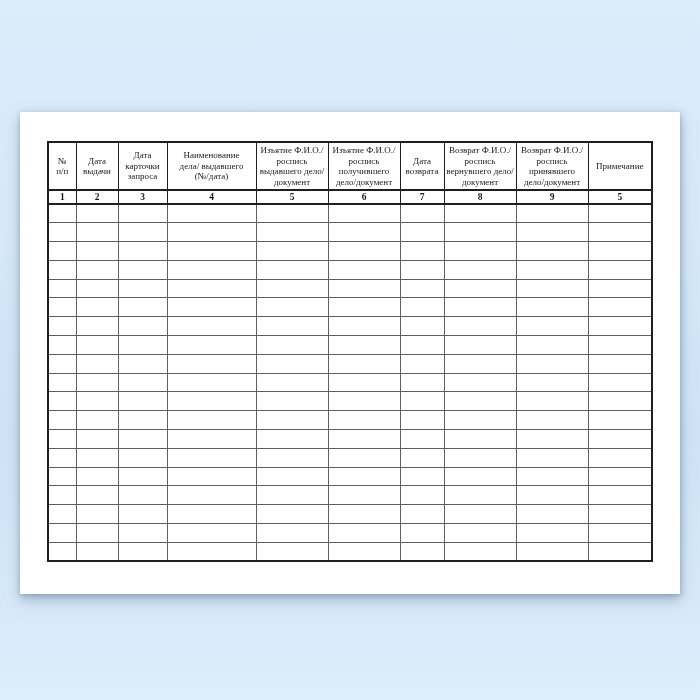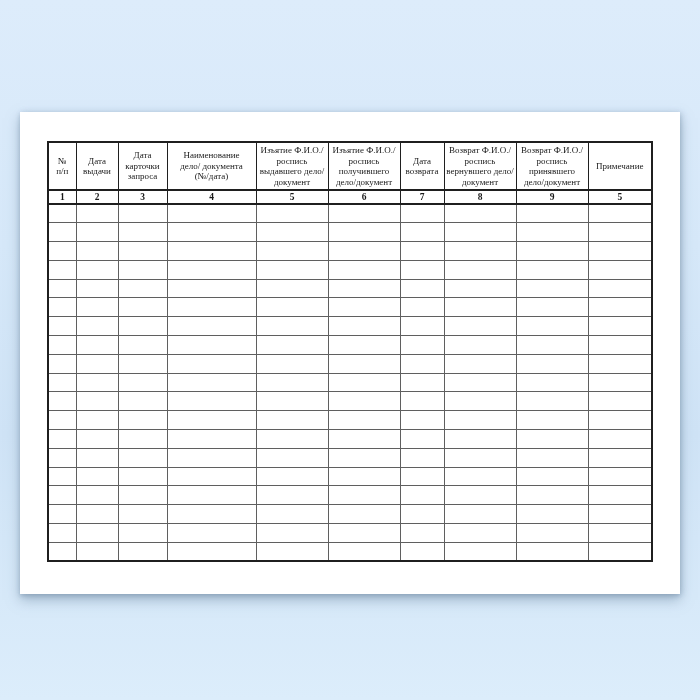--- a/index.html
+++ b/index.html
@@ -91,21 +91,21 @@
       <thead>
           <tr>
             <th>№
 п/п</th>
             <th>Дата
 выдачи</th>
             <th>Дата
 карточки
 запроса</th>
             <th>Наименование
-дело/ документа
+дела/ выдавшего
 (№/дата)</th>
             <th>Изъятие Ф.И.О./
 роспись
 выдавшего дело/
 документ</th>
             <th>Изъятие Ф.И.О./
 роспись
 получившего
 дело/документ</th>
             <th>Дата

